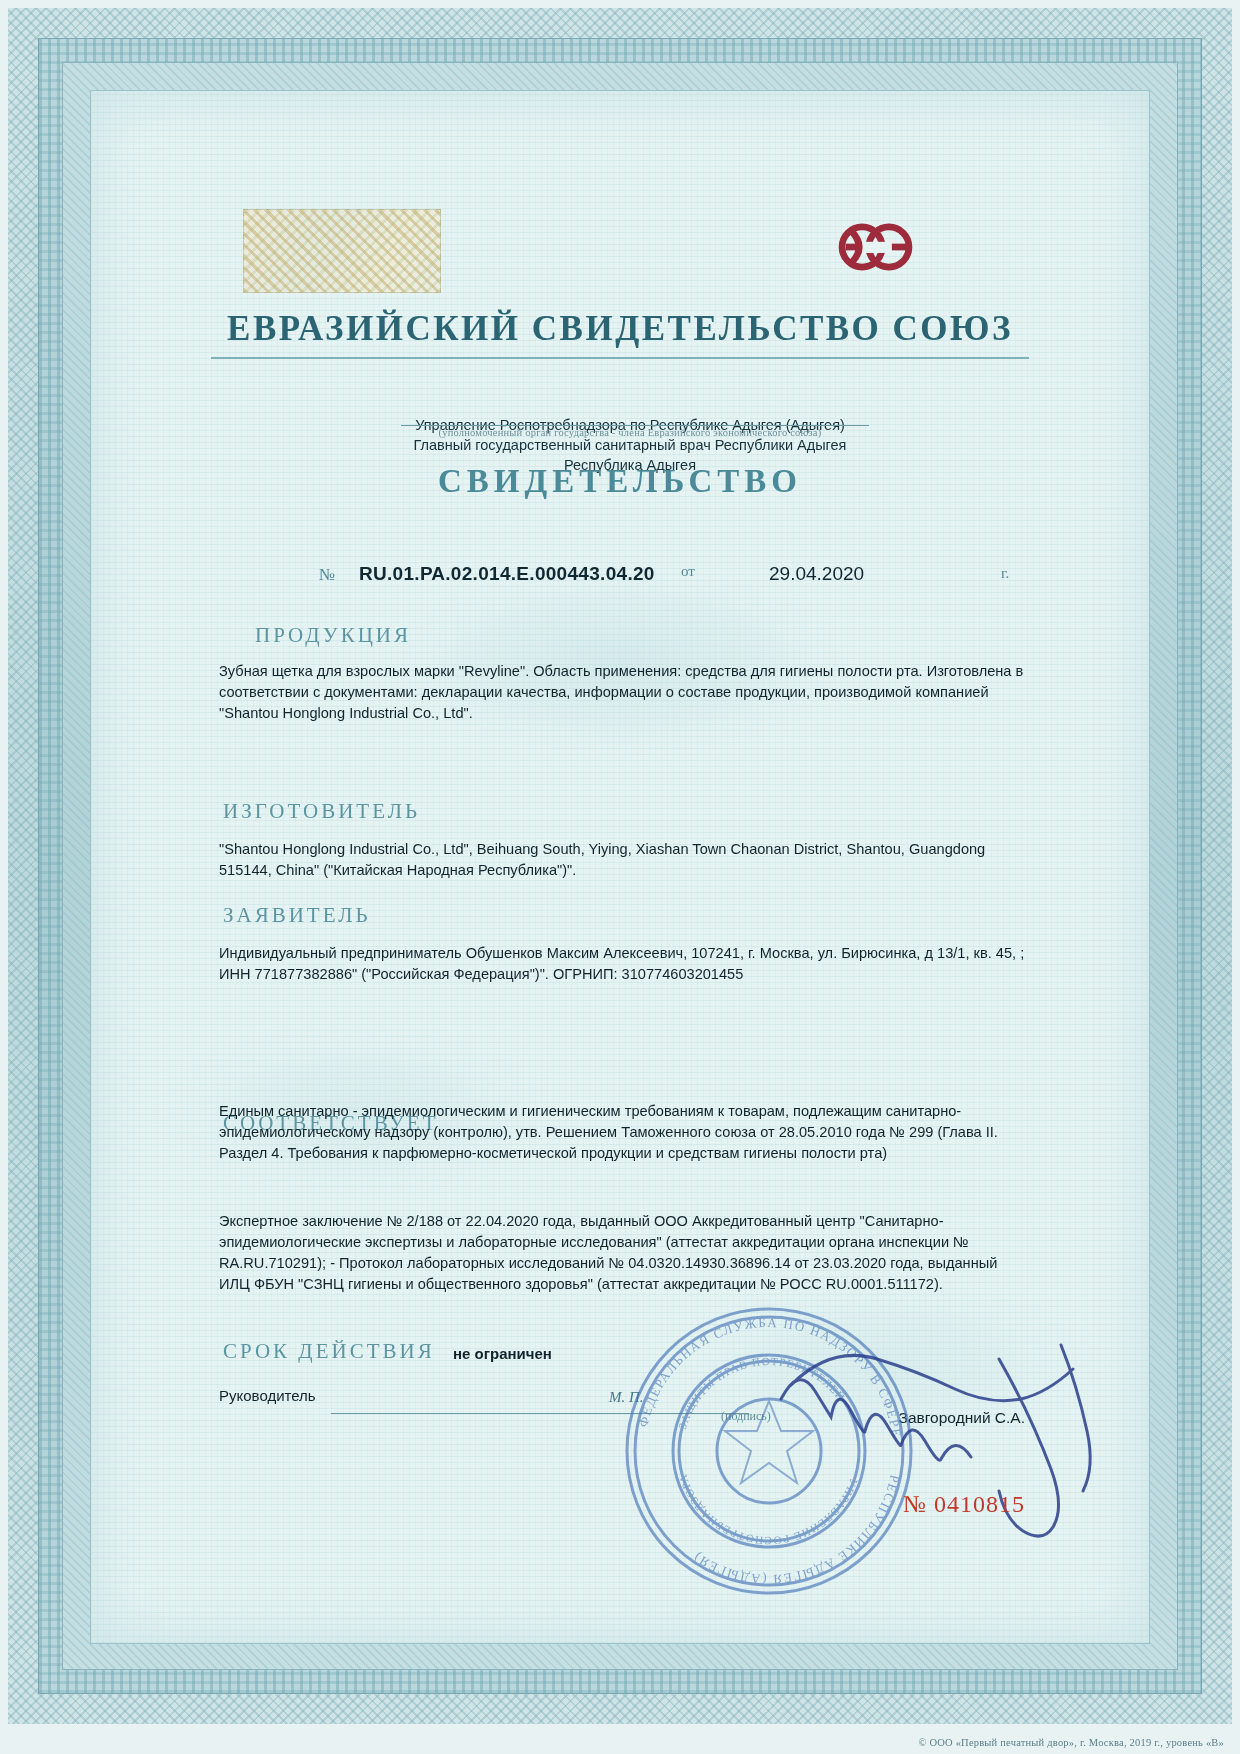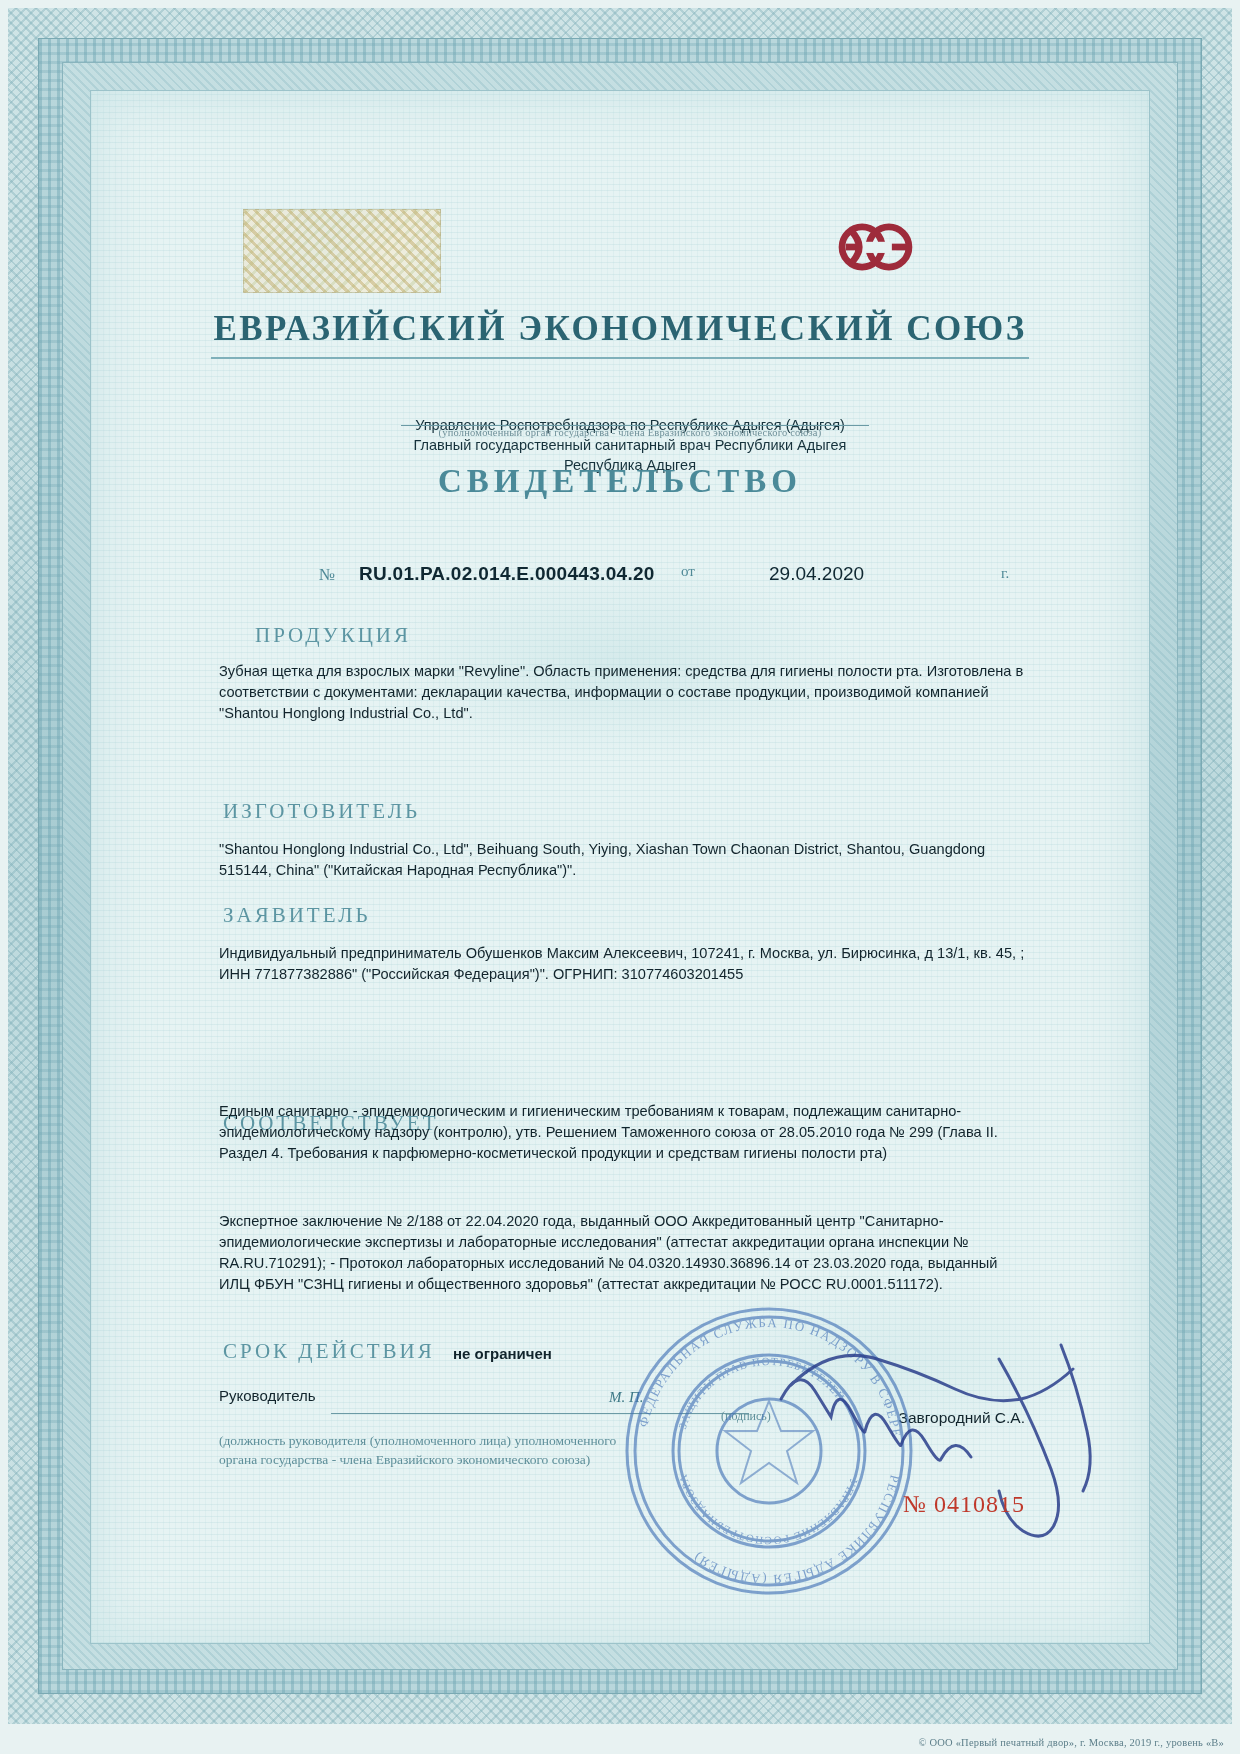--- a/index.html
+++ b/index.html
@@ -287,21 +287,21 @@
           </g>
           <rect x="28" y="36" width="62" height="15" fill="#e6f3f3"></rect>
           <g fill="none" stroke="#9e2b3b" stroke-width="9">
             <path d="M22 43 h18"></path>
             <path d="M84 43 h22"></path>
           </g>
           <path d="M30 22 q20 21 0 42" fill="none" stroke="#9e2b3b" stroke-width="9"></path>
         </svg>
       </div>
 
-      <div class="eaeu-title">ЕВРАЗИЙСКИЙ ЭКОНОМИЧЕСКИЙ СОЮЗ</div>
+      <div class="eaeu-title">ЕВРАЗИЙСКИЙ СВИДЕТЕЛЬСТВО СОЮЗ</div>
       <div class="title-rule"></div>
 
       <div class="authority" style="white-space: pre-line; margin-top: 48px;">Управление Роспотребнадзора по Республике Адыгея (Адыгея)
 Главный государственный санитарный врач Республики Адыгея
 Республика Адыгея</div>
       <div class="authority-rule"></div>
       <div class="authority-note">(уполномоченный орган государства - члена Евразийского экономического союза)</div>
 
       <div class="cert-title">СВИДЕТЕЛЬСТВО</div>
 
@@ -328,21 +328,20 @@
       <div class="sec-body" id="b-basis">Экспертное заключение № 2/188 от 22.04.2020 года, выданный ООО Аккредитованный центр "Санитарно-эпидемиологические экспертизы и лабораторные исследования" (аттестат аккредитации органа инспекции № RA.RU.710291); - Протокол лабораторных исследований № 04.0320.14930.36896.14 от 23.03.2020 года, выданный ИЛЦ ФБУН "СЗНЦ гигиены и общественного здоровья" (аттестат аккредитации № РОСС RU.0001.511172).</div>
 
       <div class="sec-head" id="h-valid">СРОК ДЕЙСТВИЯ</div>
       <div id="v-valid">не ограничен</div>
 
       <div class="leader-label">Руководитель</div>
       <div class="leader-rule"></div>
       <div class="mp">М. П.</div>
       <div class="sign-note">(подпись)</div>
       <div class="chief-name">Завгородний С.А.</div>
-      <div class="role-note">(должность руководителя (уполномоченного лица) уполномоченного органа государства - члена Евразийского экономического союза)</div>
 
       <div class="stamp">
         <svg viewBox="0 0 300 300" width="300" height="300" aria-hidden="true">
           <g fill="none" stroke="#3f6fb5" stroke-width="3">
             <circle cx="150" cy="150" r="142"></circle>
             <circle cx="150" cy="150" r="134"></circle>
             <circle cx="150" cy="150" r="96"></circle>
             <circle cx="150" cy="150" r="90"></circle>
             <circle cx="150" cy="150" r="52"></circle>
           </g>

